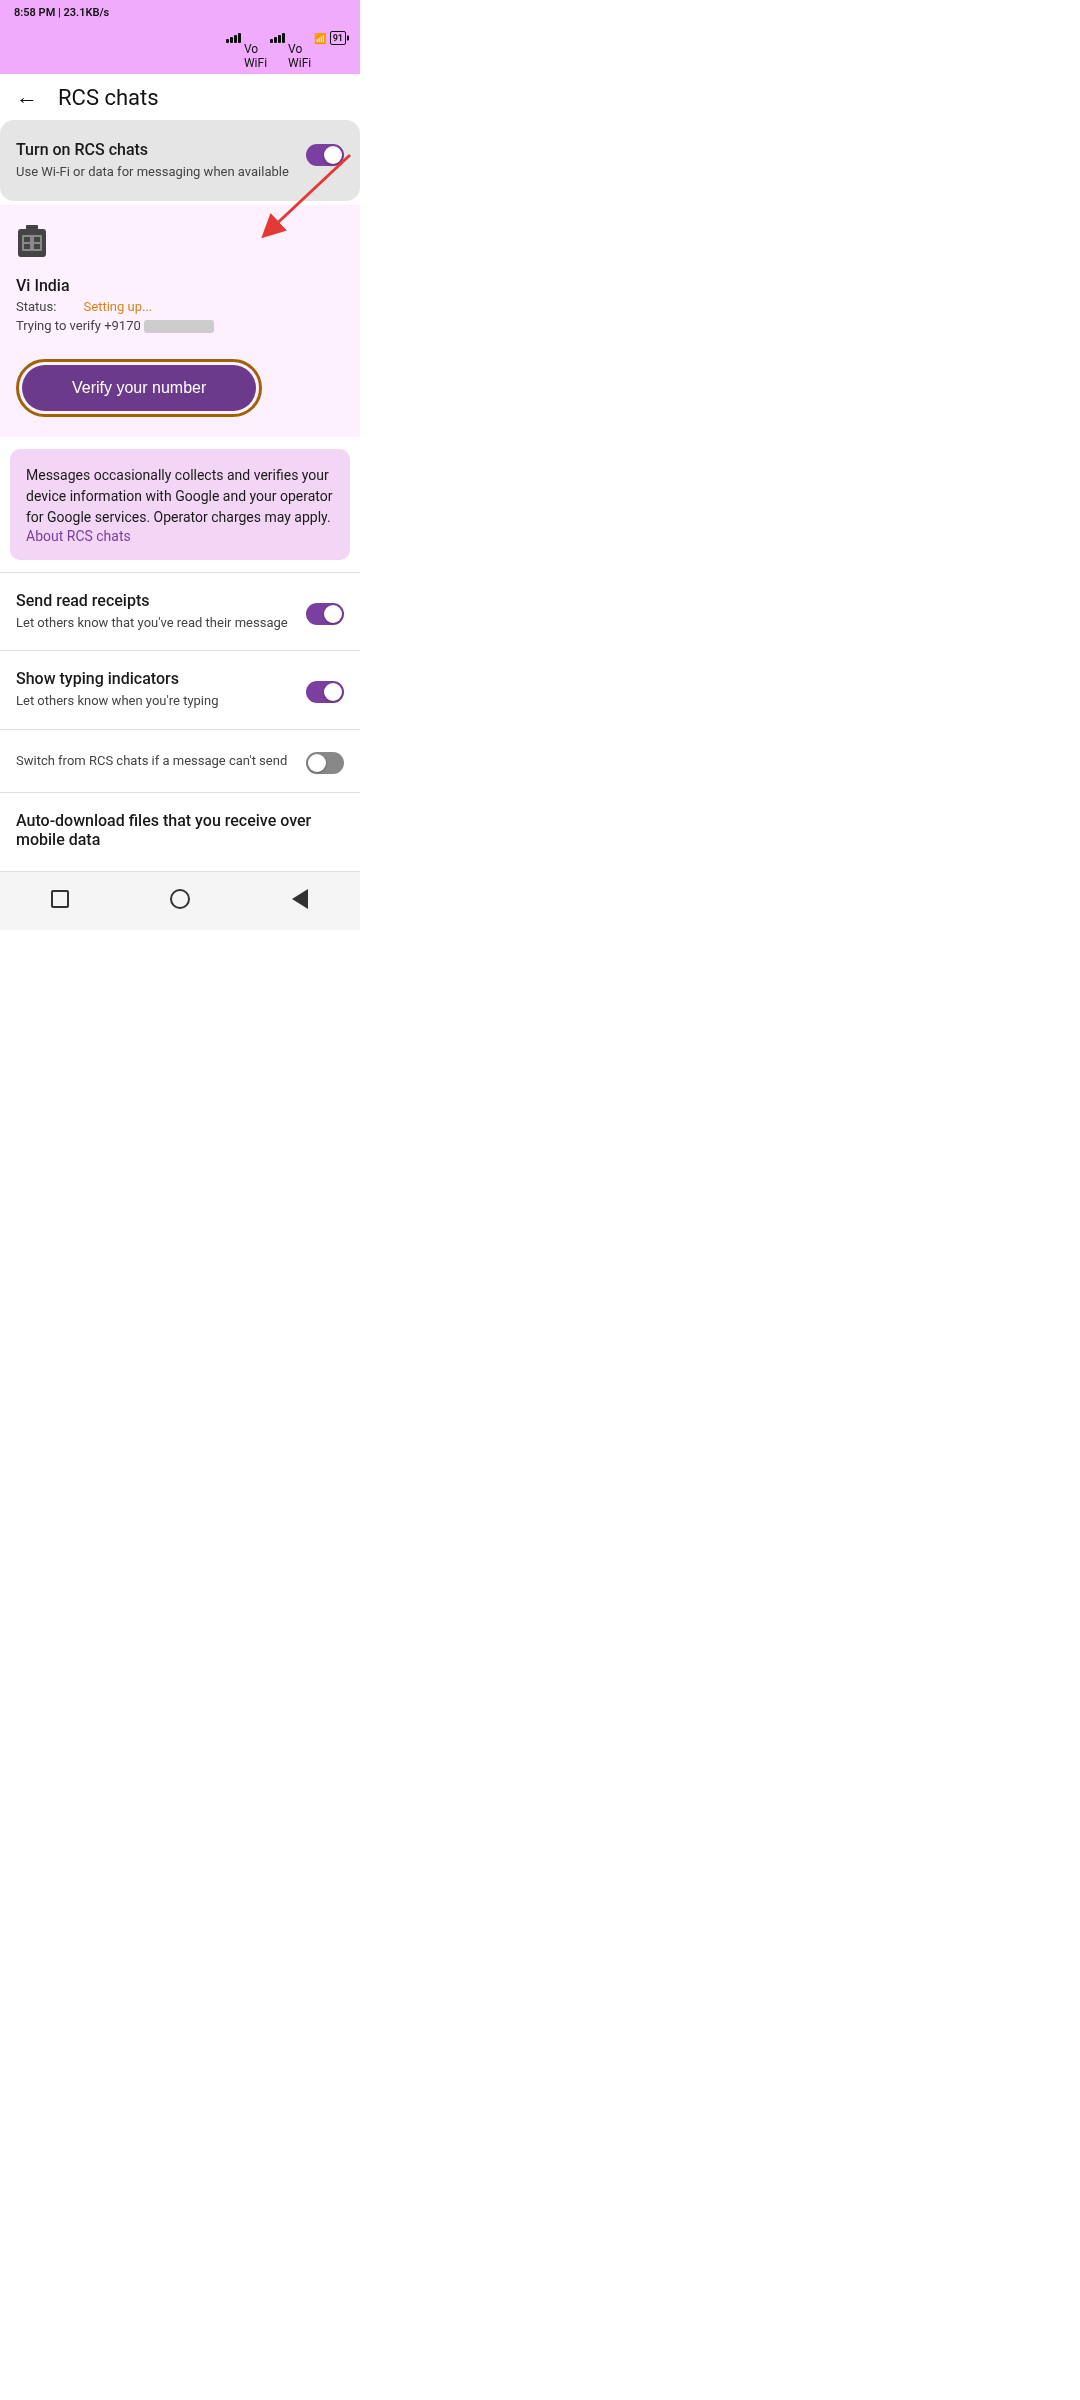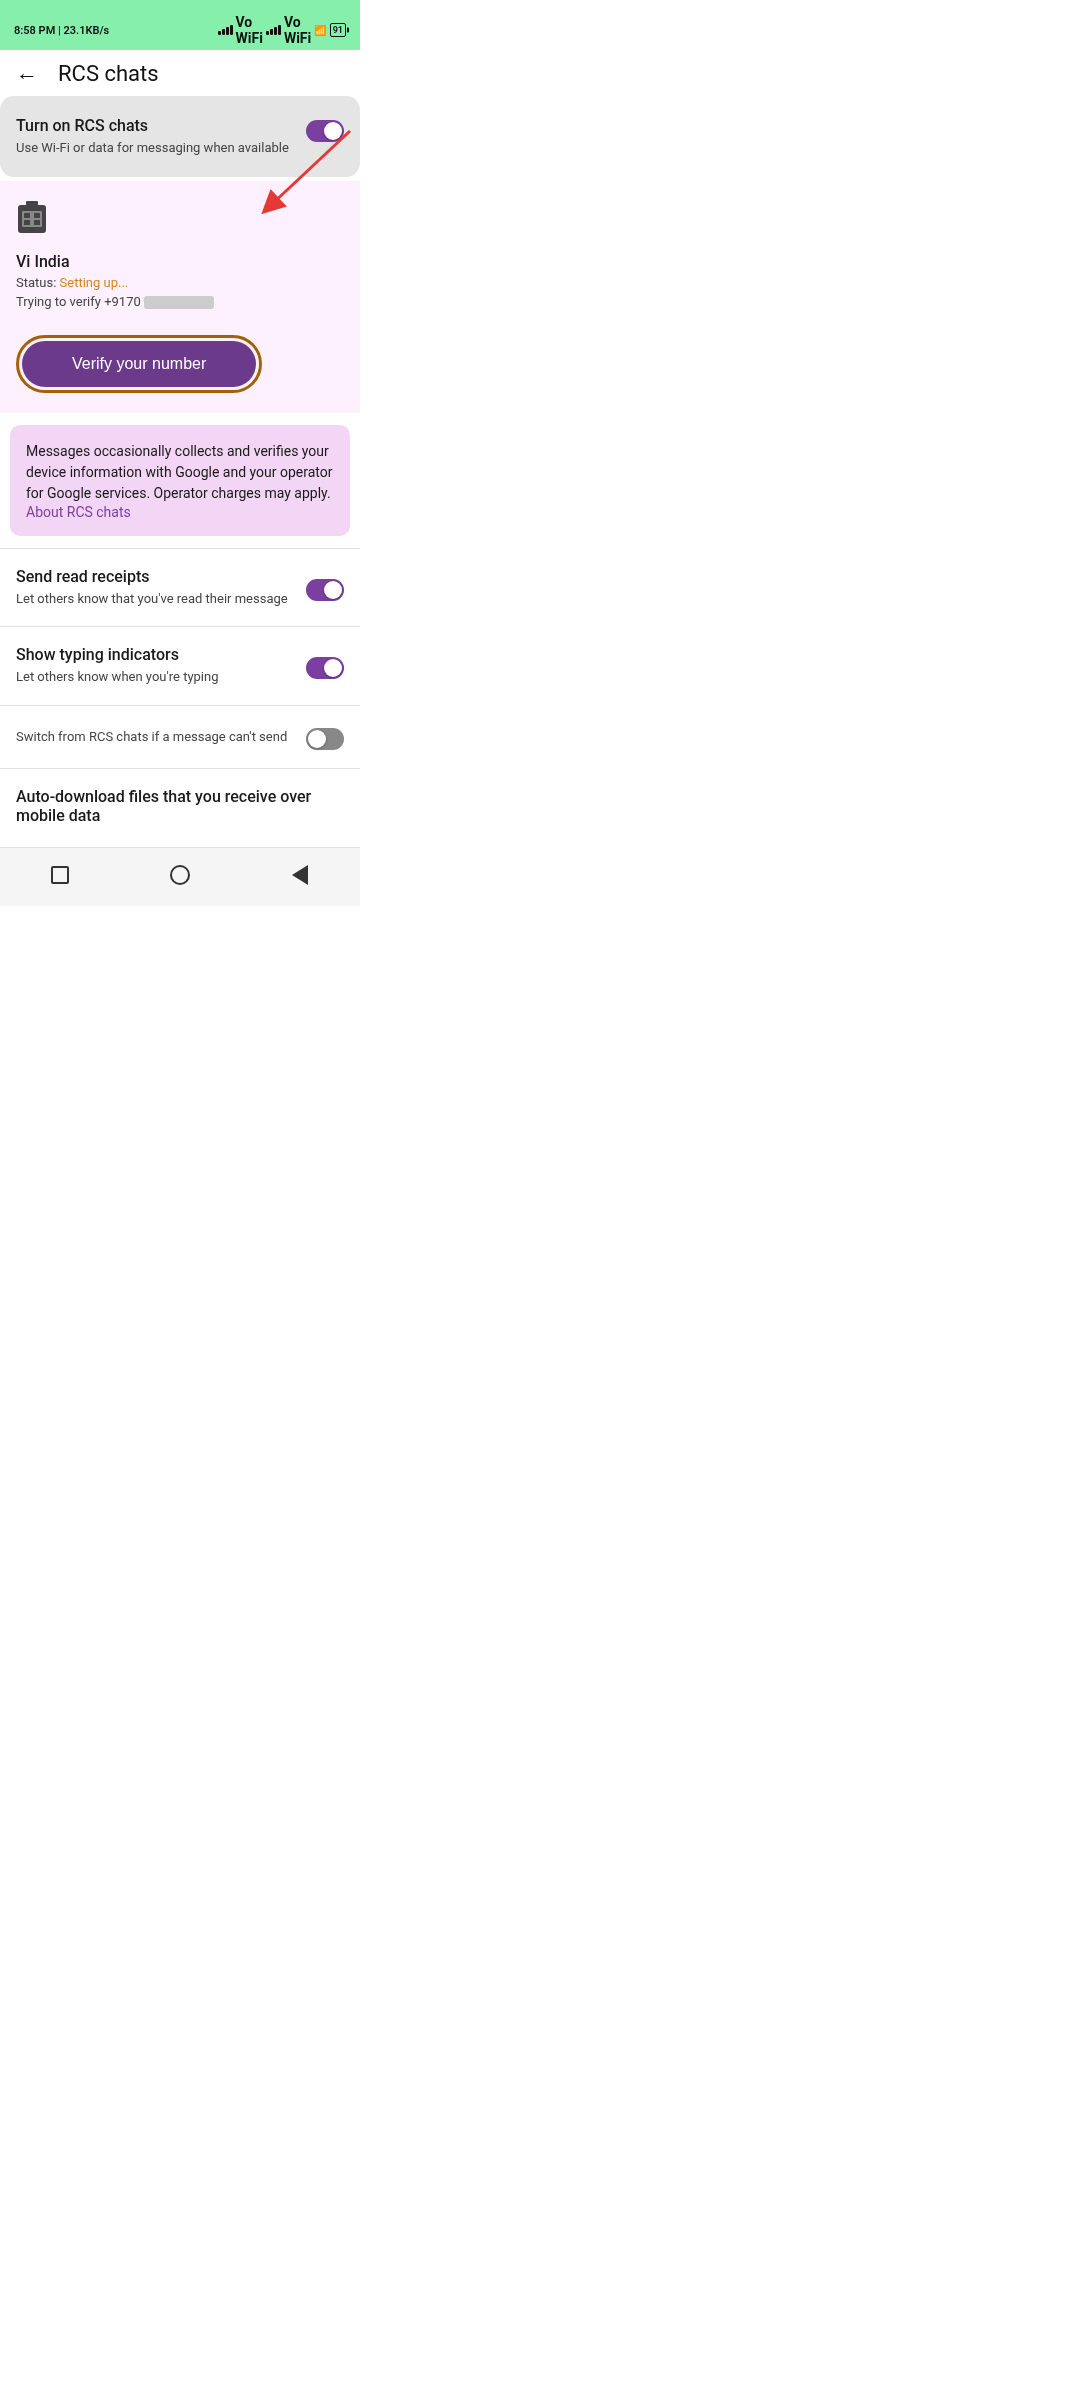--- a/index.html
+++ b/index.html
@@ -16,23 +16,23 @@
       font-family: 'Roboto', Arial, sans-serif;
       font-size: 14px;
       color: #1a1a1a;
       overflow-x: hidden;
     }
 
     
     .status-bar {
       display: flex;
       justify-content: space-between;
-      align-items: center;
-      padding: 14px 14px 4px 14px;
-      background: #86efac;
+      align-items: flex-start;
+      padding: 6px 14px 4px 14px;
+      background: #f0abfc;
       font-size: 11px;
       font-weight: 500;
     }
 
     .status-left {
       font-size: 11px;
       font-weight: 600;
       color: #111;
     }
 
@@ -81,23 +81,24 @@
       right: -4px;
       top: 50%;
       transform: translateY(-50%);
       width: 2px;
       height: 5px;
       background: #111;
       border-radius: 0 1px 1px 0;
     }
 
     .vo-label {
-      font-size: 14px;
-      font-weight: 700;
+      font-size: 12px;
+      font-weight: 400;
       color: #111;
+      margin-top: 36px;
     }
 
     
     .top-bar {
       display: flex;
       align-items: center;
       padding: 10px 16px;
       background: #ffffff;
     }
 
@@ -197,20 +198,21 @@
     }
 
     .sim-status {
       font-size: 13px;
       color: #444;
       margin-bottom: 4px;
     }
 
     .sim-status-value {
       color: #d4851a;
+      margin-left: 24px;
     }
 
     .sim-phone {
       font-size: 13px;
       color: #444;
       margin-bottom: 26px;
     }
 
     .sim-phone-blur {
       display: inline-block;

